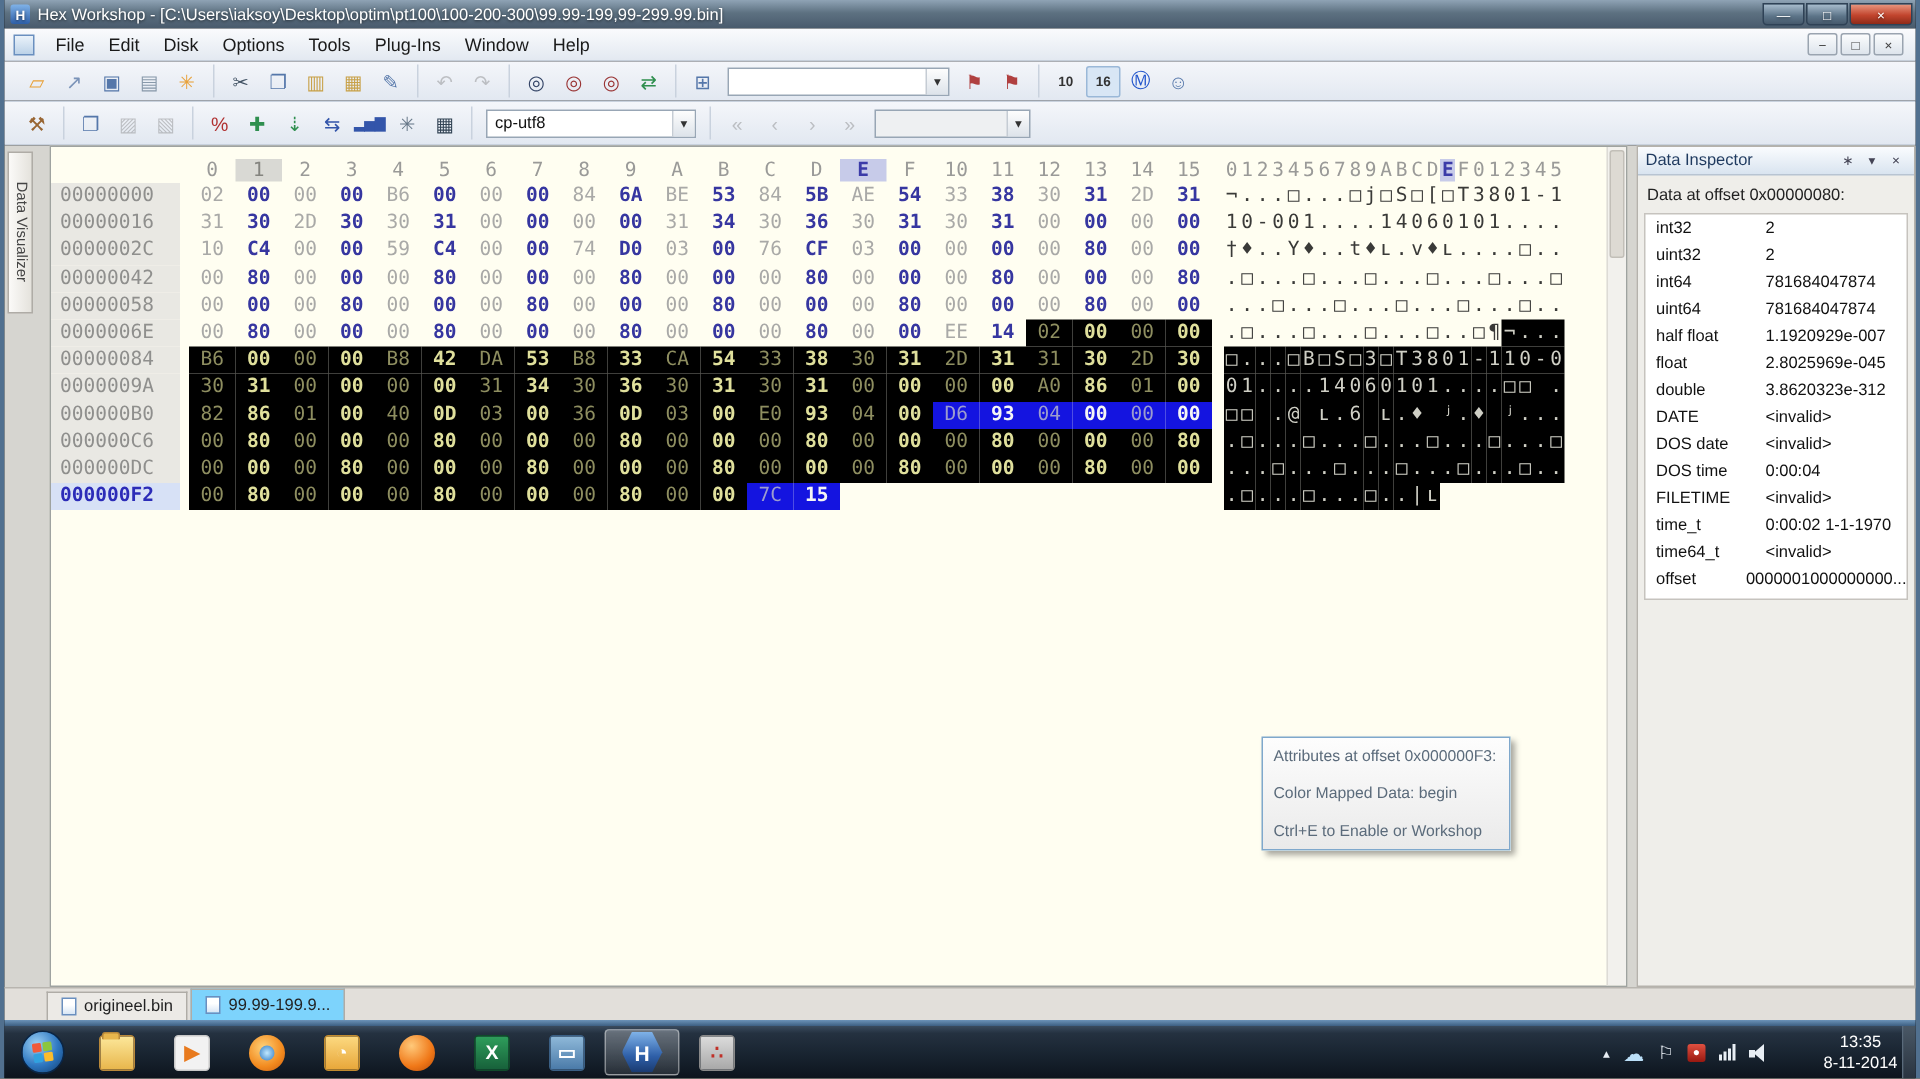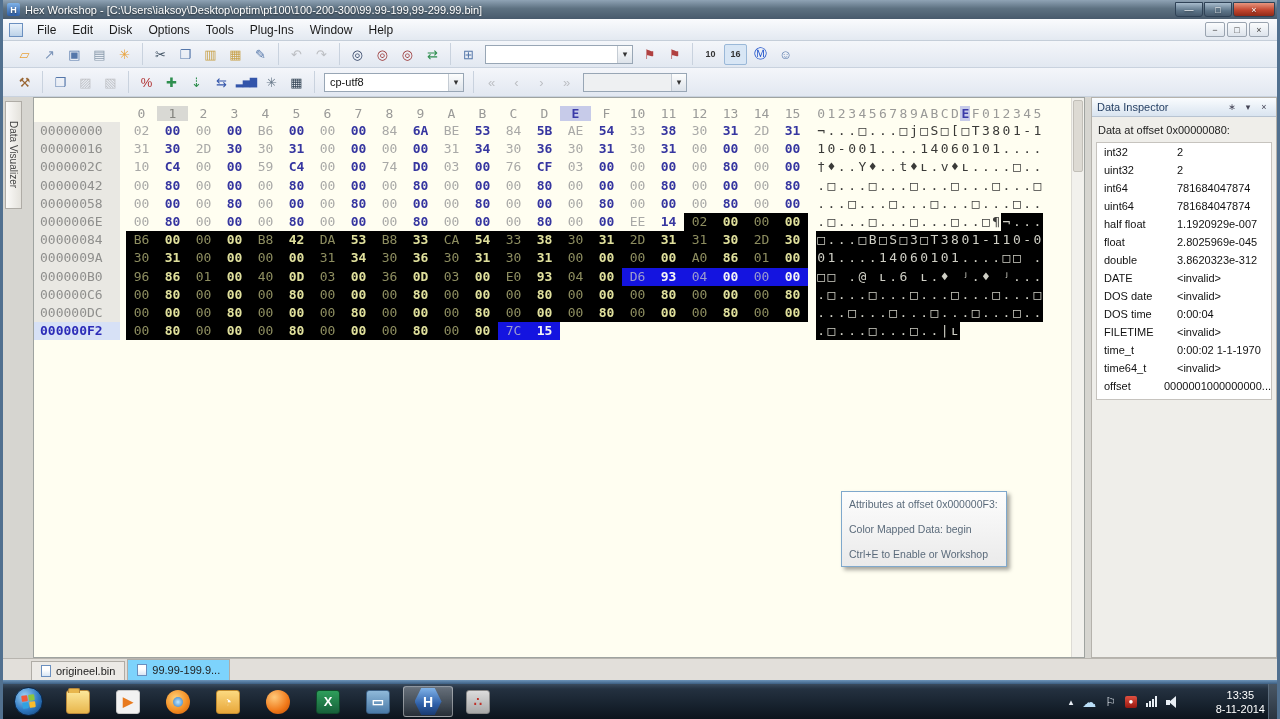--- a/index.html
+++ b/index.html
@@ -683,21 +683,21 @@
               <span class="ac sel">.</span>
               <span class="ac sel">.</span>
               <span class="ac sel">□</span>
               <span class="ac sel">□</span>
               <span class="ac sel">&nbsp;</span>
               <span class="ac sel">.</span>
             </span>
           </div>
           <div class="hexrow">
             <span class="oc">000000B0</span>
-            <span class="bc even sel">96</span>
+            <span class="bc even sel">82</span>
             <span class="bc odd sel">86</span>
             <span class="bc even sel">01</span>
             <span class="bc odd sel">00</span>
             <span class="bc even sel">40</span>
             <span class="bc odd sel">0D</span>
             <span class="bc even sel">03</span>
             <span class="bc odd sel">00</span>
             <span class="bc even sel">36</span>
             <span class="bc odd sel">0D</span>
             <span class="bc even sel">03</span>

